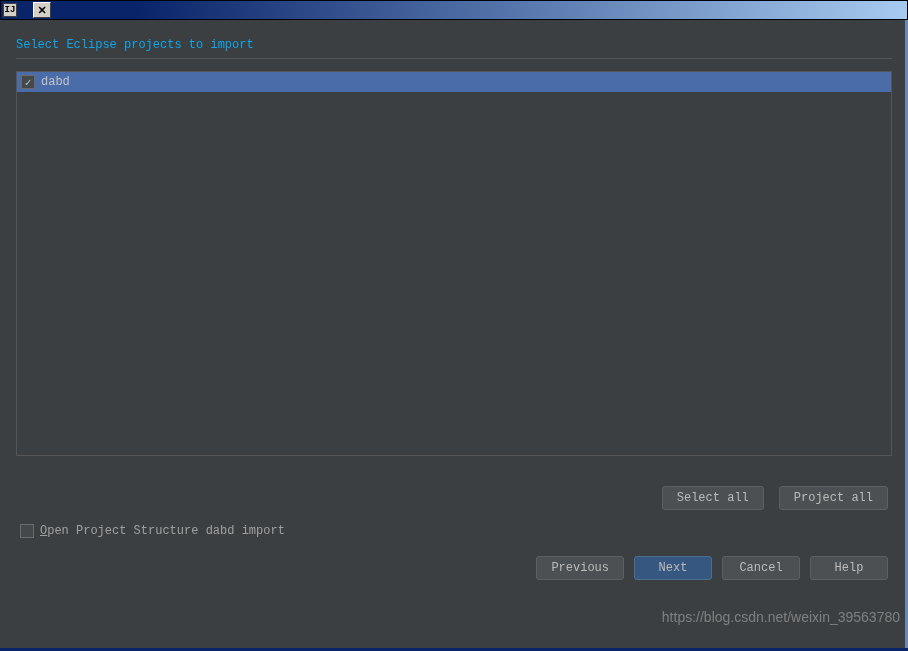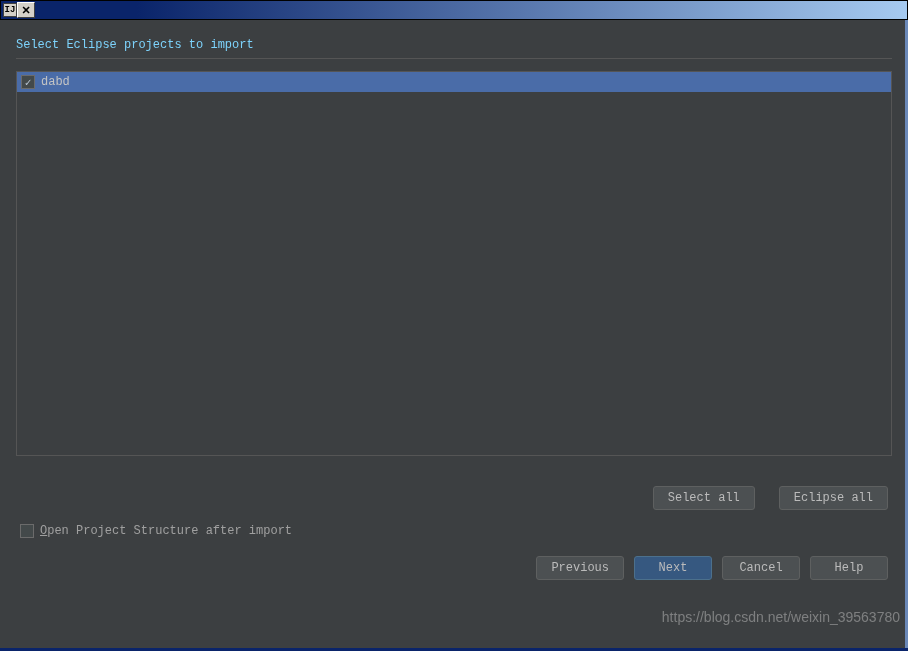--- a/index.html
+++ b/index.html
@@ -21,21 +21,21 @@
       display: flex;
       align-items: center;
       padding: 0 2px;
       border: 1px solid #000;
     }
     .title-bar-icon {
       width: 14px;
       height: 14px;
       background: #d4d0c8;
       border: 1px solid #404040;
-      margin-right: 0;
+      margin-right: 16px;
       display: flex;
       align-items: center;
       justify-content: center;
       font-size: 9px;
       font-weight: bold;
       color: #000;
     }
     .title-text {
       color: #fff;
       font-size: 12px;
@@ -55,21 +55,21 @@
       justify-content: center;
       font-size: 11px;
       font-weight: bold;
       font-family: Arial, sans-serif;
       cursor: pointer;
     }
     .content-area {
       padding: 18px 16px 0 16px;
     }
     .instruction-text {
-      color: #7dd3fc;
+      color: #0ea5e9;
       font-size: 12px;
       margin-bottom: 6px;
     }
     .divider-line {
       height: 1px;
       background: #555;
       margin-bottom: 12px;
     }
     .project-list {
       background: #3c3f41;
@@ -101,21 +101,21 @@
       font-size: 11px;
       font-weight: bold;
     }
     .project-name {
       color: #c4c4c4;
       font-size: 12px;
     }
     .select-buttons-row {
       display: flex;
       justify-content: flex-end;
-      gap: 24px;
+      gap: 15px;
       margin-top: 30px;
       padding-right: 4px;
     }
     .checkbox-row {
       display: flex;
       align-items: center;
       margin-top: 14px;
       padding-left: 4px;
     }
     .option-checkbox {
@@ -203,26 +203,26 @@
 
   <div class="project-list">
     <div class="project-item">
       <div class="checkbox checked"></div>
       <div class="project-name">dabd</div>
     </div>
   </div>
 
   <div class="select-buttons-row">
     <button class="btn wide">Select all</button>
-    <button class="btn wide">Eclipse all</button>
+    <button class="btn wide">Project all</button>
   </div>
 
   <div class="checkbox-row">
     <div class="option-checkbox"></div>
-    <div class="option-label"><span class="underline">O</span><span>pen Project Structure after import</span></div>
+    <div class="option-label"><span class="underline">O</span><span>pen Project Structure dabd import</span></div>
   </div>
 
   <div class="bottom-buttons-row">
     <button class="btn">Previous</button>
     <button class="btn primary">Next</button>
     <button class="btn">Cancel</button>
     <button class="btn">Help</button>
   </div>
 </div>
 

